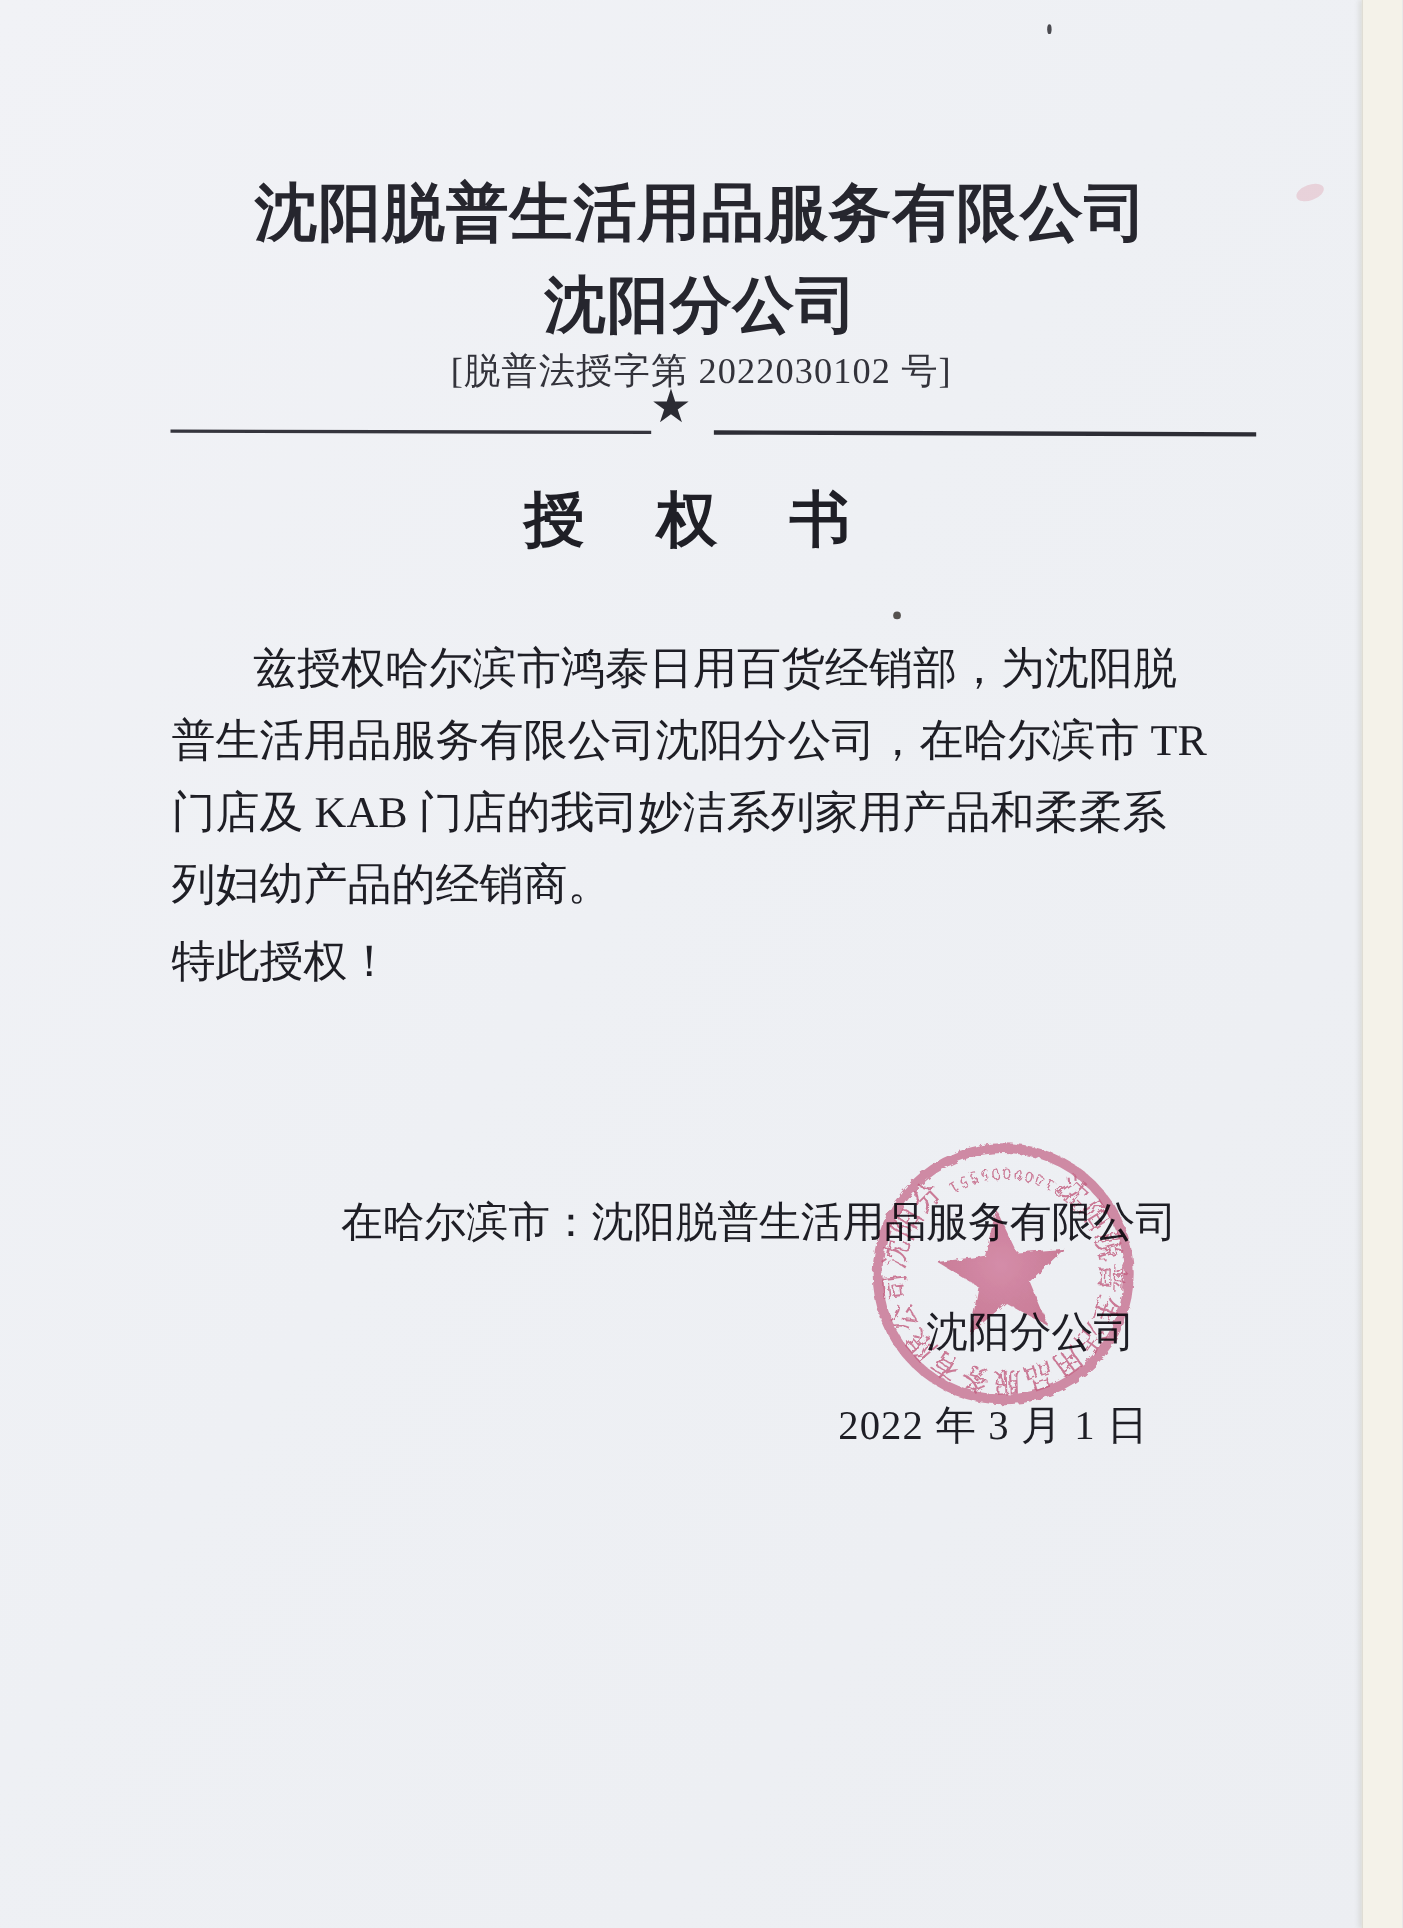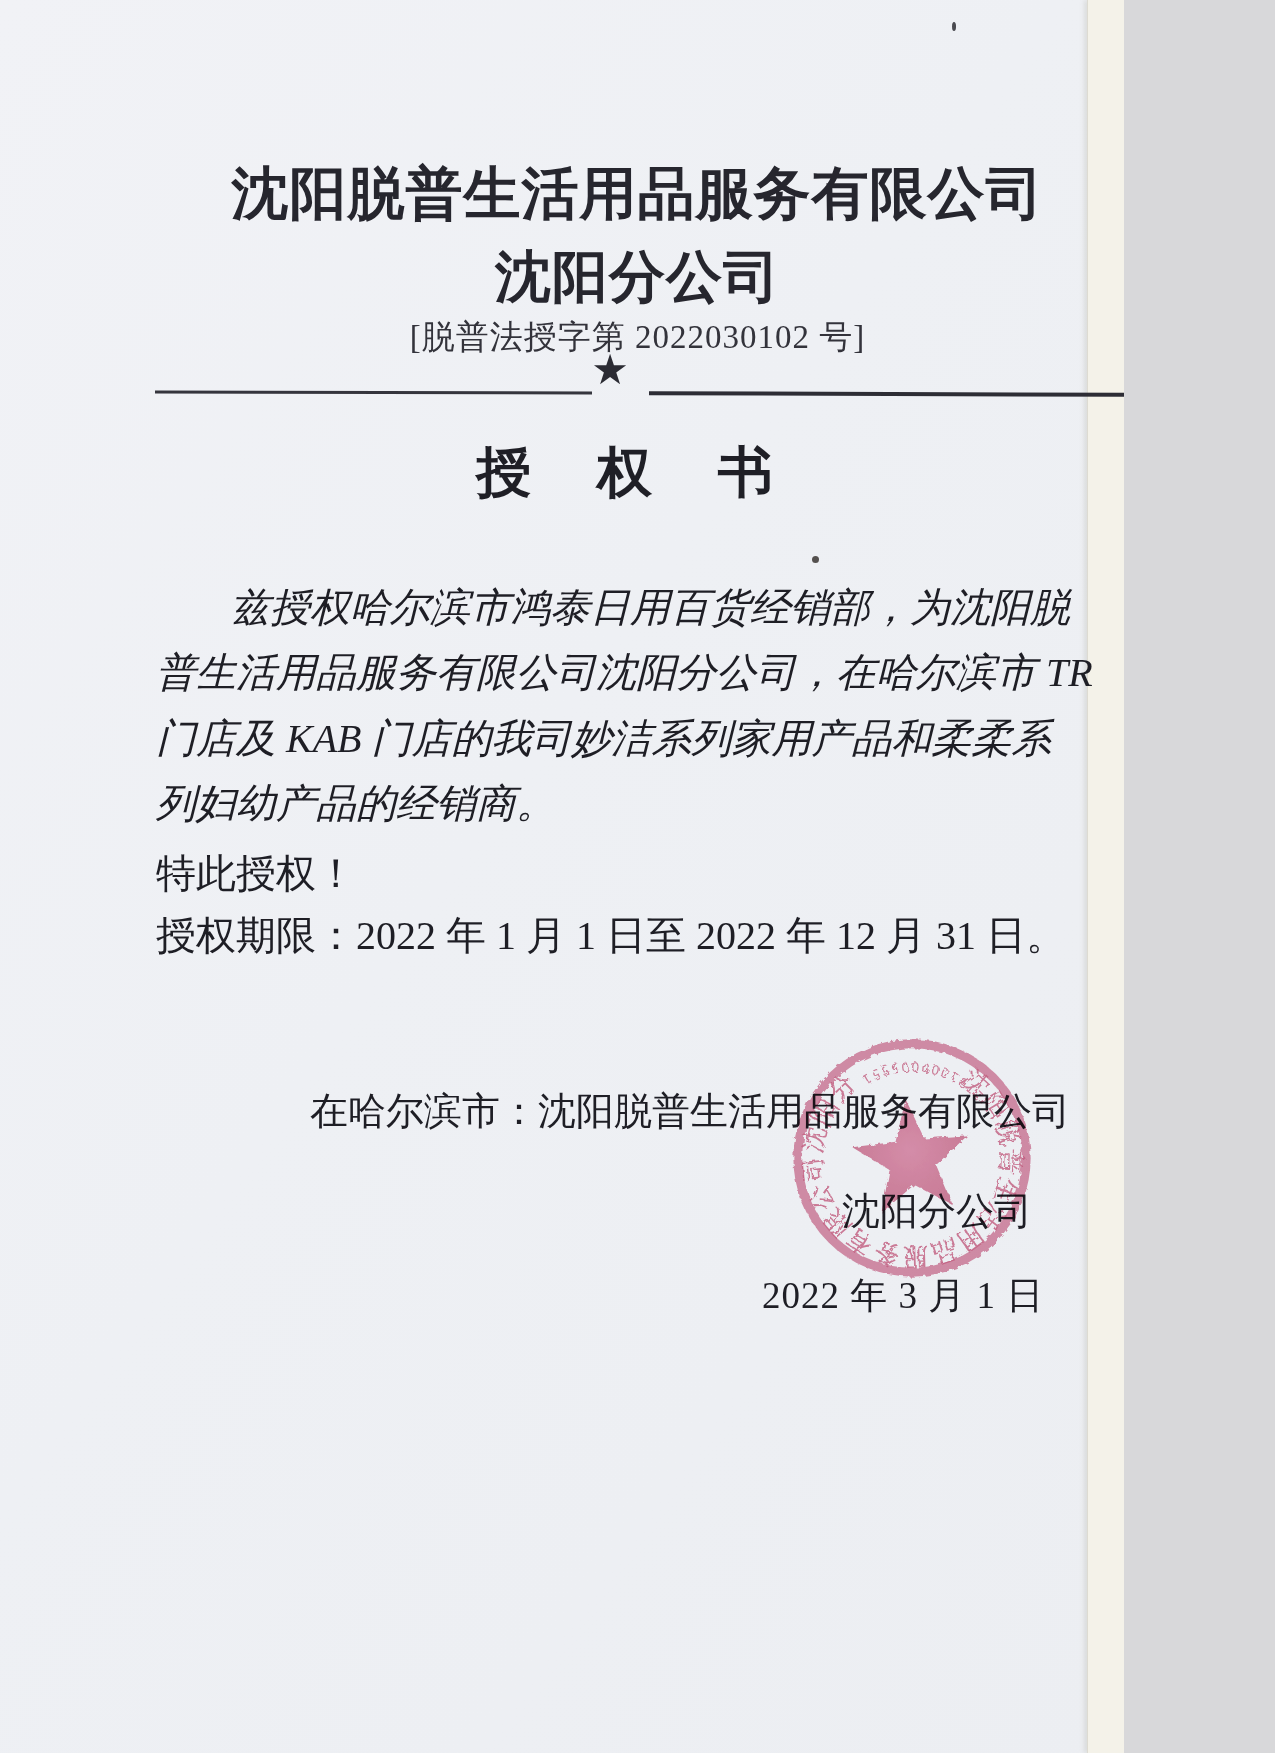--- a/index.html
+++ b/index.html
@@ -1,18 +1,18 @@
 <!DOCTYPE html>
 <html><head>
 <meta charset="utf-8">
 <style>
   html,body{margin:0;padding:0;background:#d8d8da;}
   .paper{
     position:relative;
-    width:1124px;height:1753px;
+    width:1275px;height:1753px;
     background:linear-gradient(125deg,#f1f2f6 0%,#eef0f4 45%,#ecEEf2 100%);
     background-color:#eef0f3;
     overflow:hidden;
     font-family:"Liberation Serif","DejaVu Serif",serif;
     color:#22222a;
   }
   .edge-band{
     position:absolute;right:0;top:0;width:36px;height:100%;
     background:#f4f2e9;
     border-left:1px solid #dddbd2;
@@ -37,21 +37,21 @@
     position:absolute;left:583px;top:349px;width:54px;text-align:center;
     font-family:"DejaVu Sans",sans-serif;font-size:42px;line-height:1;color:#2b2b33;
   }
   .doc-title{
     position:absolute;left:0;top:436px;width:1275px;text-align:center;
     font-weight:bold;font-size:55px;color:#1f1f26;
     letter-spacing:26px;box-sizing:border-box;white-space:nowrap;
   }
   .body-line{
     position:absolute;left:156px;width:1000px;
-    font-size:40px;line-height:1.15;color:#1e1e25;white-space:nowrap;font-style:italic;
+    font-size:40px;line-height:1.15;color:#1e1e25;white-space:nowrap;
   }
   .body-line.indent{padding-left:74px;}
   .b0{top:585px;} .b1{top:650px;} .b2{top:716px;} .b3{top:781px;}
   .declaration{position:absolute;left:156px;top:846px;font-size:40px;color:#1e1e25;}
   .validity{position:absolute;left:156px;top:908px;font-size:40px;color:#1e1e25;white-space:nowrap;}
   .sign-line{position:absolute;left:310px;top:1086px;font-size:38px;color:#1e1e25;white-space:nowrap;}
   .branch-line{position:absolute;left:842px;top:1186px;font-size:38px;color:#1e1e25;white-space:nowrap;}
   .date-line{position:absolute;left:762px;top:1271px;font-size:37px;color:#1e1e25;letter-spacing:1px;white-space:nowrap;}
   .stamp{
     position:absolute;left:784px;top:1030px;width:256px;height:256px;
@@ -82,21 +82,20 @@
 
   <div class="doc-title">授 权 书</div>
 
   <div class="body-line b0 indent">兹授权哈尔滨市鸿泰日用百货经销部，为沈阳脱</div>
   <div class="body-line b1">普生活用品服务有限公司沈阳分公司，在哈尔滨市 TR</div>
   <div class="body-line b2">门店及 KAB 门店的我司妙洁系列家用产品和柔柔系</div>
   <div class="body-line b3">列妇幼产品的经销商。</div>
 
   <div class="declaration">特此授权！</div>
 
-  <div class="validity">授权期限：2022 年 1 月 1 日至 2022 年 12 月 31 日。</div>
 
   <div class="sign-line"><span>在哈尔滨市：</span><span>沈阳脱普生活用品服务有限公司</span></div>
 
   <div class="branch-line">沈阳分公司</div>
 
   <div class="date-line">2022 年 3 月 1 日</div>
 
   <svg class="stamp" viewBox="0 0 260 260" xmlns="http://www.w3.org/2000/svg">
     <defs>
       <filter id="ink" x="-10%" y="-10%" width="120%" height="120%">

